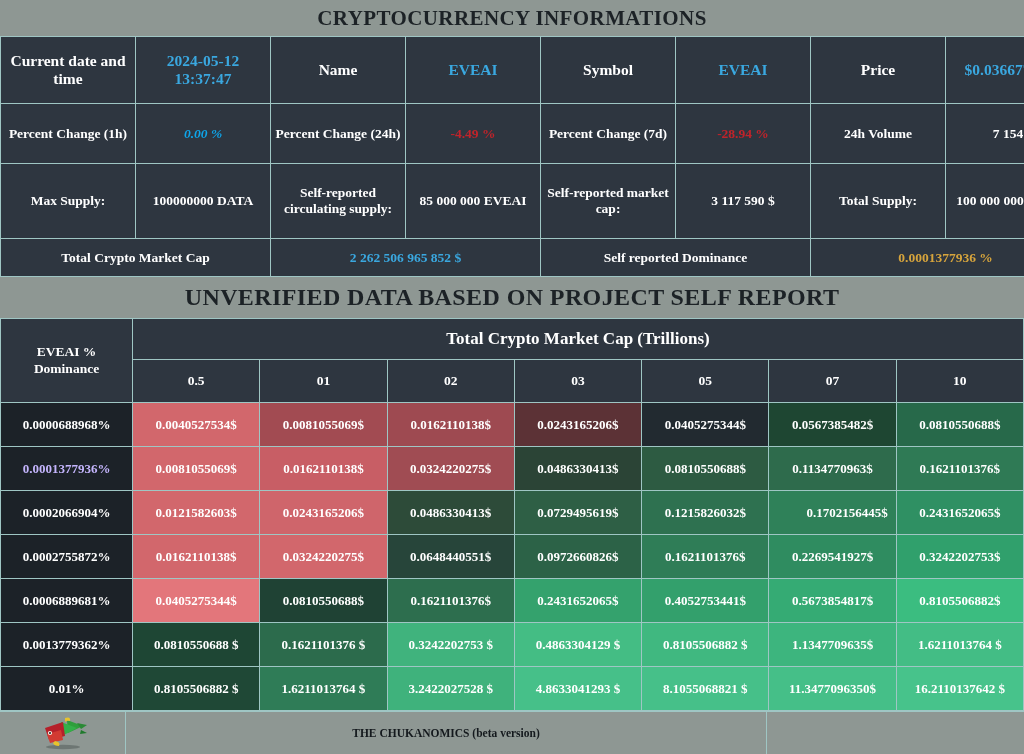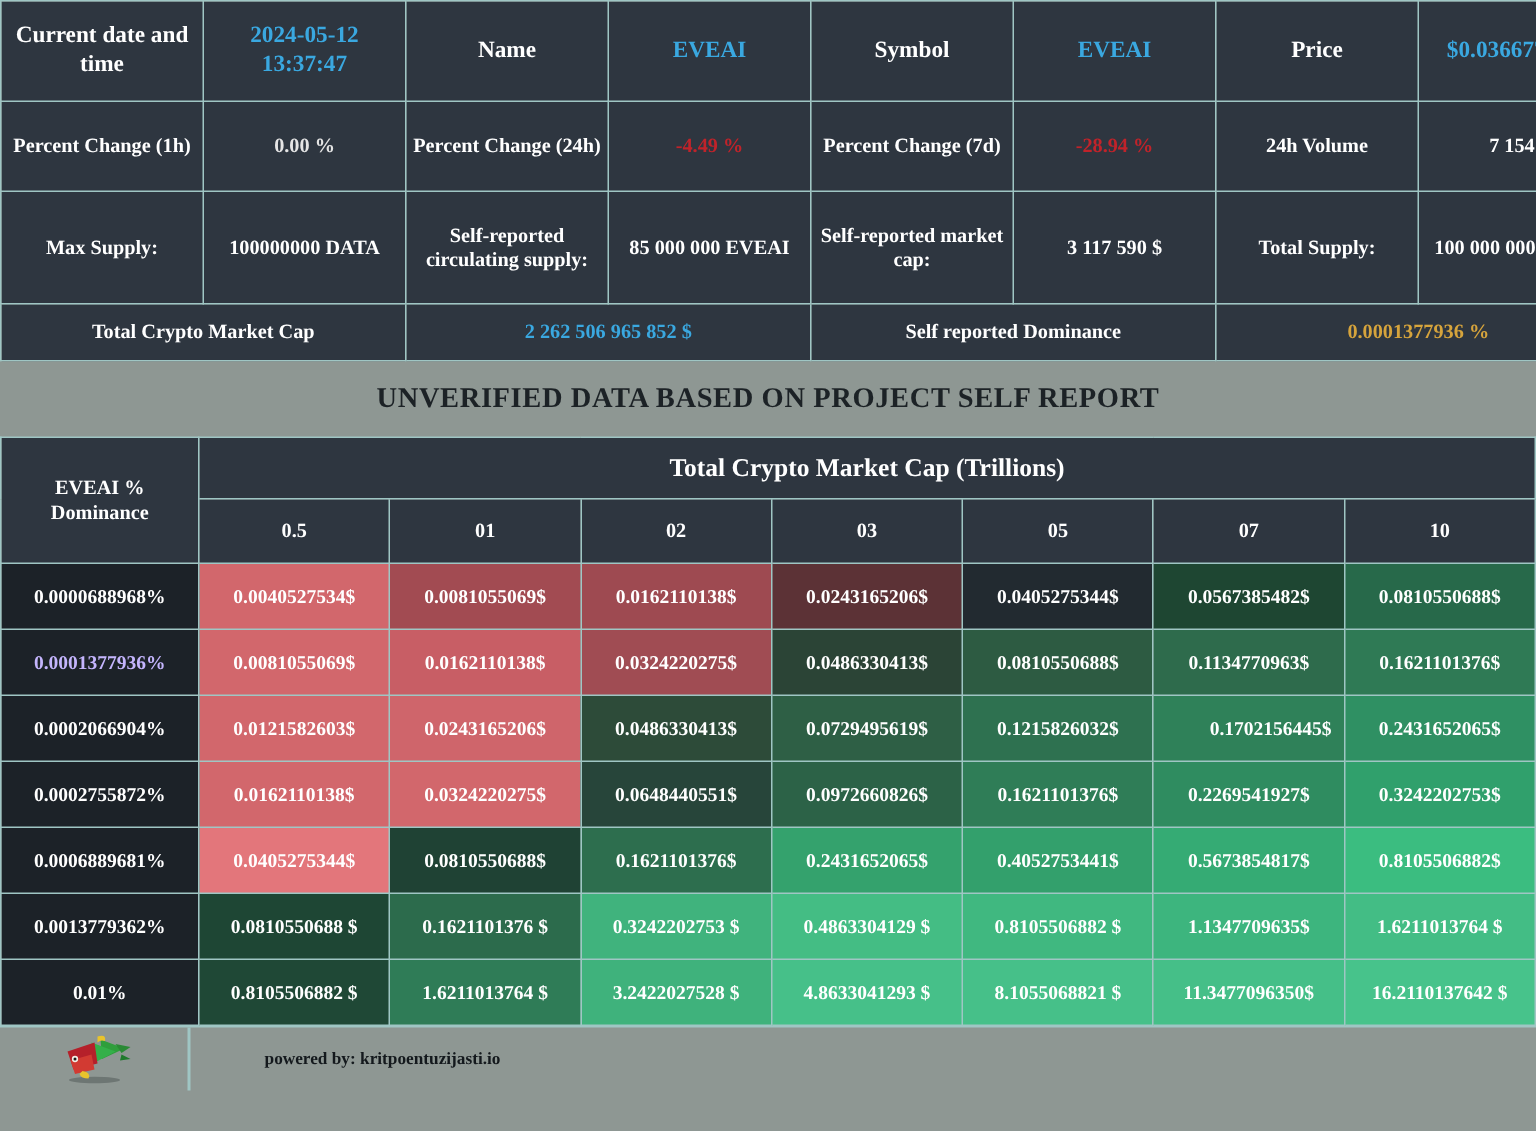--- a/index.html
+++ b/index.html
@@ -13,40 +13,40 @@
 
   
   .band{
     background:#8e9793;
     display:flex;align-items:center;justify-content:center;
     color:#1c2226;
     font-weight:bold;
     letter-spacing:.4px;
   }
   #main-title{height:45px;font-size:21px;}
-  #section-title{height:50px;font-size:19px;}
+  #section-title{height:50px;font-size:24px;}
 
   
   table{border-collapse:collapse;width:1024px;table-layout:fixed;}
   td,th{
     border:1px solid #9fc6c4;
     background:#2e3640;
     color:#ffffff;
     text-align:center;
     vertical-align:middle;
     font-weight:bold;
     padding:2px 3px;
     line-height:1.22;
   }
   .lbl{font-size:13.5px;}
   .val{font-size:13.5px;font-weight:bold;}
   .blue{color:#3aa8e0;}
   .gold{color:#d6a43c;}
   .red{color:#c0232a;}
-  .green-dk{color:#e5e5e5;}
+  .green-dk{color:#0ea5e9;font-style:italic;}
 
   
   #info-table tr:nth-child(1) td{height:62px;}
   #info-table tr:nth-child(2) td{height:55px;}
   #info-table tr:nth-child(3) td{height:70px;}
   #info-table tr:nth-child(4) td{height:33px;}
   #info-table td{width:128px;}
 
   .t1{font-size:15.5px;}
   .t1v{font-size:15.5px;}
@@ -68,20 +68,21 @@
   .fsep{width:1px;height:42px;background:#9fc6c4;}
   #logo-cell{width:125px;justify-content:center;}
   .logo{width:52px;height:34px;position:relative;}
   .logo svg{display:block;}
 </style>
 </head>
 <body>
 
 <div class="page">
 
+  <div class="band" id="main-title">CRYPTOCURRENCY INFORMATIONS</div>
 
   <table id="info-table">
     <tbody>
       <tr>
         <td class="lbl t1">Current date and time</td>
         <td class="val t1v blue">2024-05-12 13:37:47</td>
         <td class="lbl t1">Name</td>
         <td class="val t1v blue">EVEAI</td>
         <td class="lbl t1">Symbol</td>
         <td class="val t1v blue">EVEAI</td>
@@ -219,17 +220,17 @@
           <circle cx="13" cy="17" r="2.1" fill="#f2efe6"></circle>
           <circle cx="13" cy="17" r="1" fill="#1b1b1b"></circle>
           <path d="M28 2 Q34 0 33 5 Q30 4 28 6 Z" fill="#e8c32c"></path>
           <path d="M18 25 Q24 26 22 30 Q17 30 16 27 Z" fill="#e8c32c"></path>
           <path d="M40 7 L50 9 L44 13 Z" fill="#2a8a35"></path>
           <path d="M44 14 L50 17 L43 18 Z" fill="#1f7a2c"></path>
         </svg>
       </div>
     </div>
     <div class="fsep"></div>
+    <div class="fcell" style="width:640px">THE CHUKANOMICS (beta version)</div>
     <div class="fsep"></div>
-    <div class="fcell" style="width:256px">powered by: kritpoentuzijasti.io</div>
   </div>
 
 </div>
 
 </body></html>

